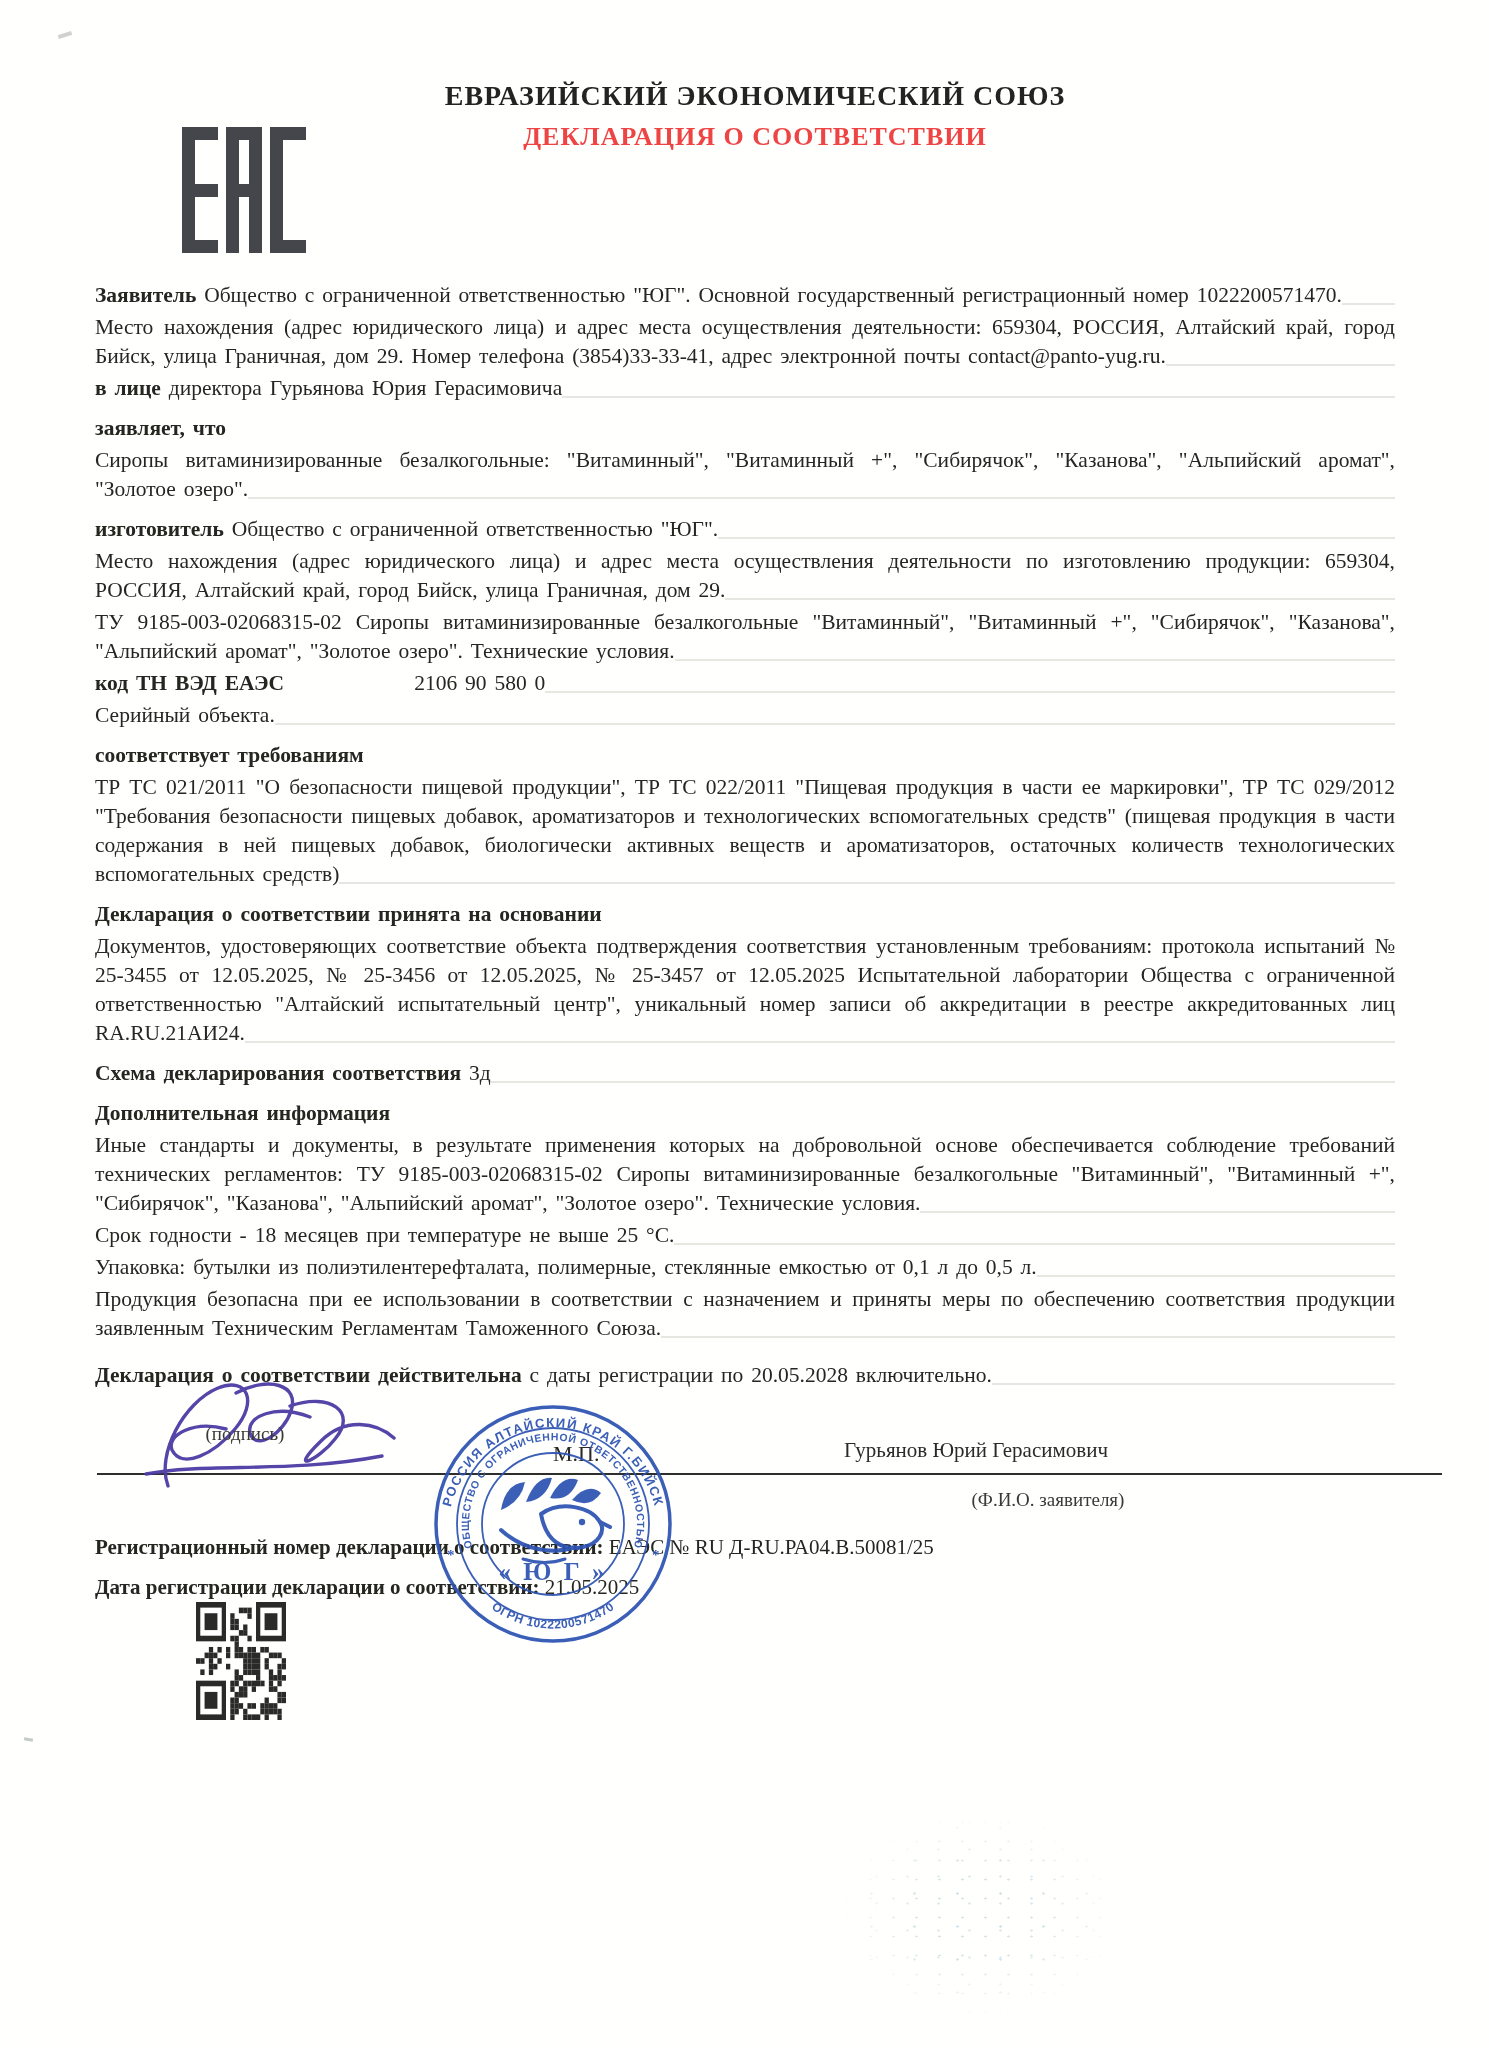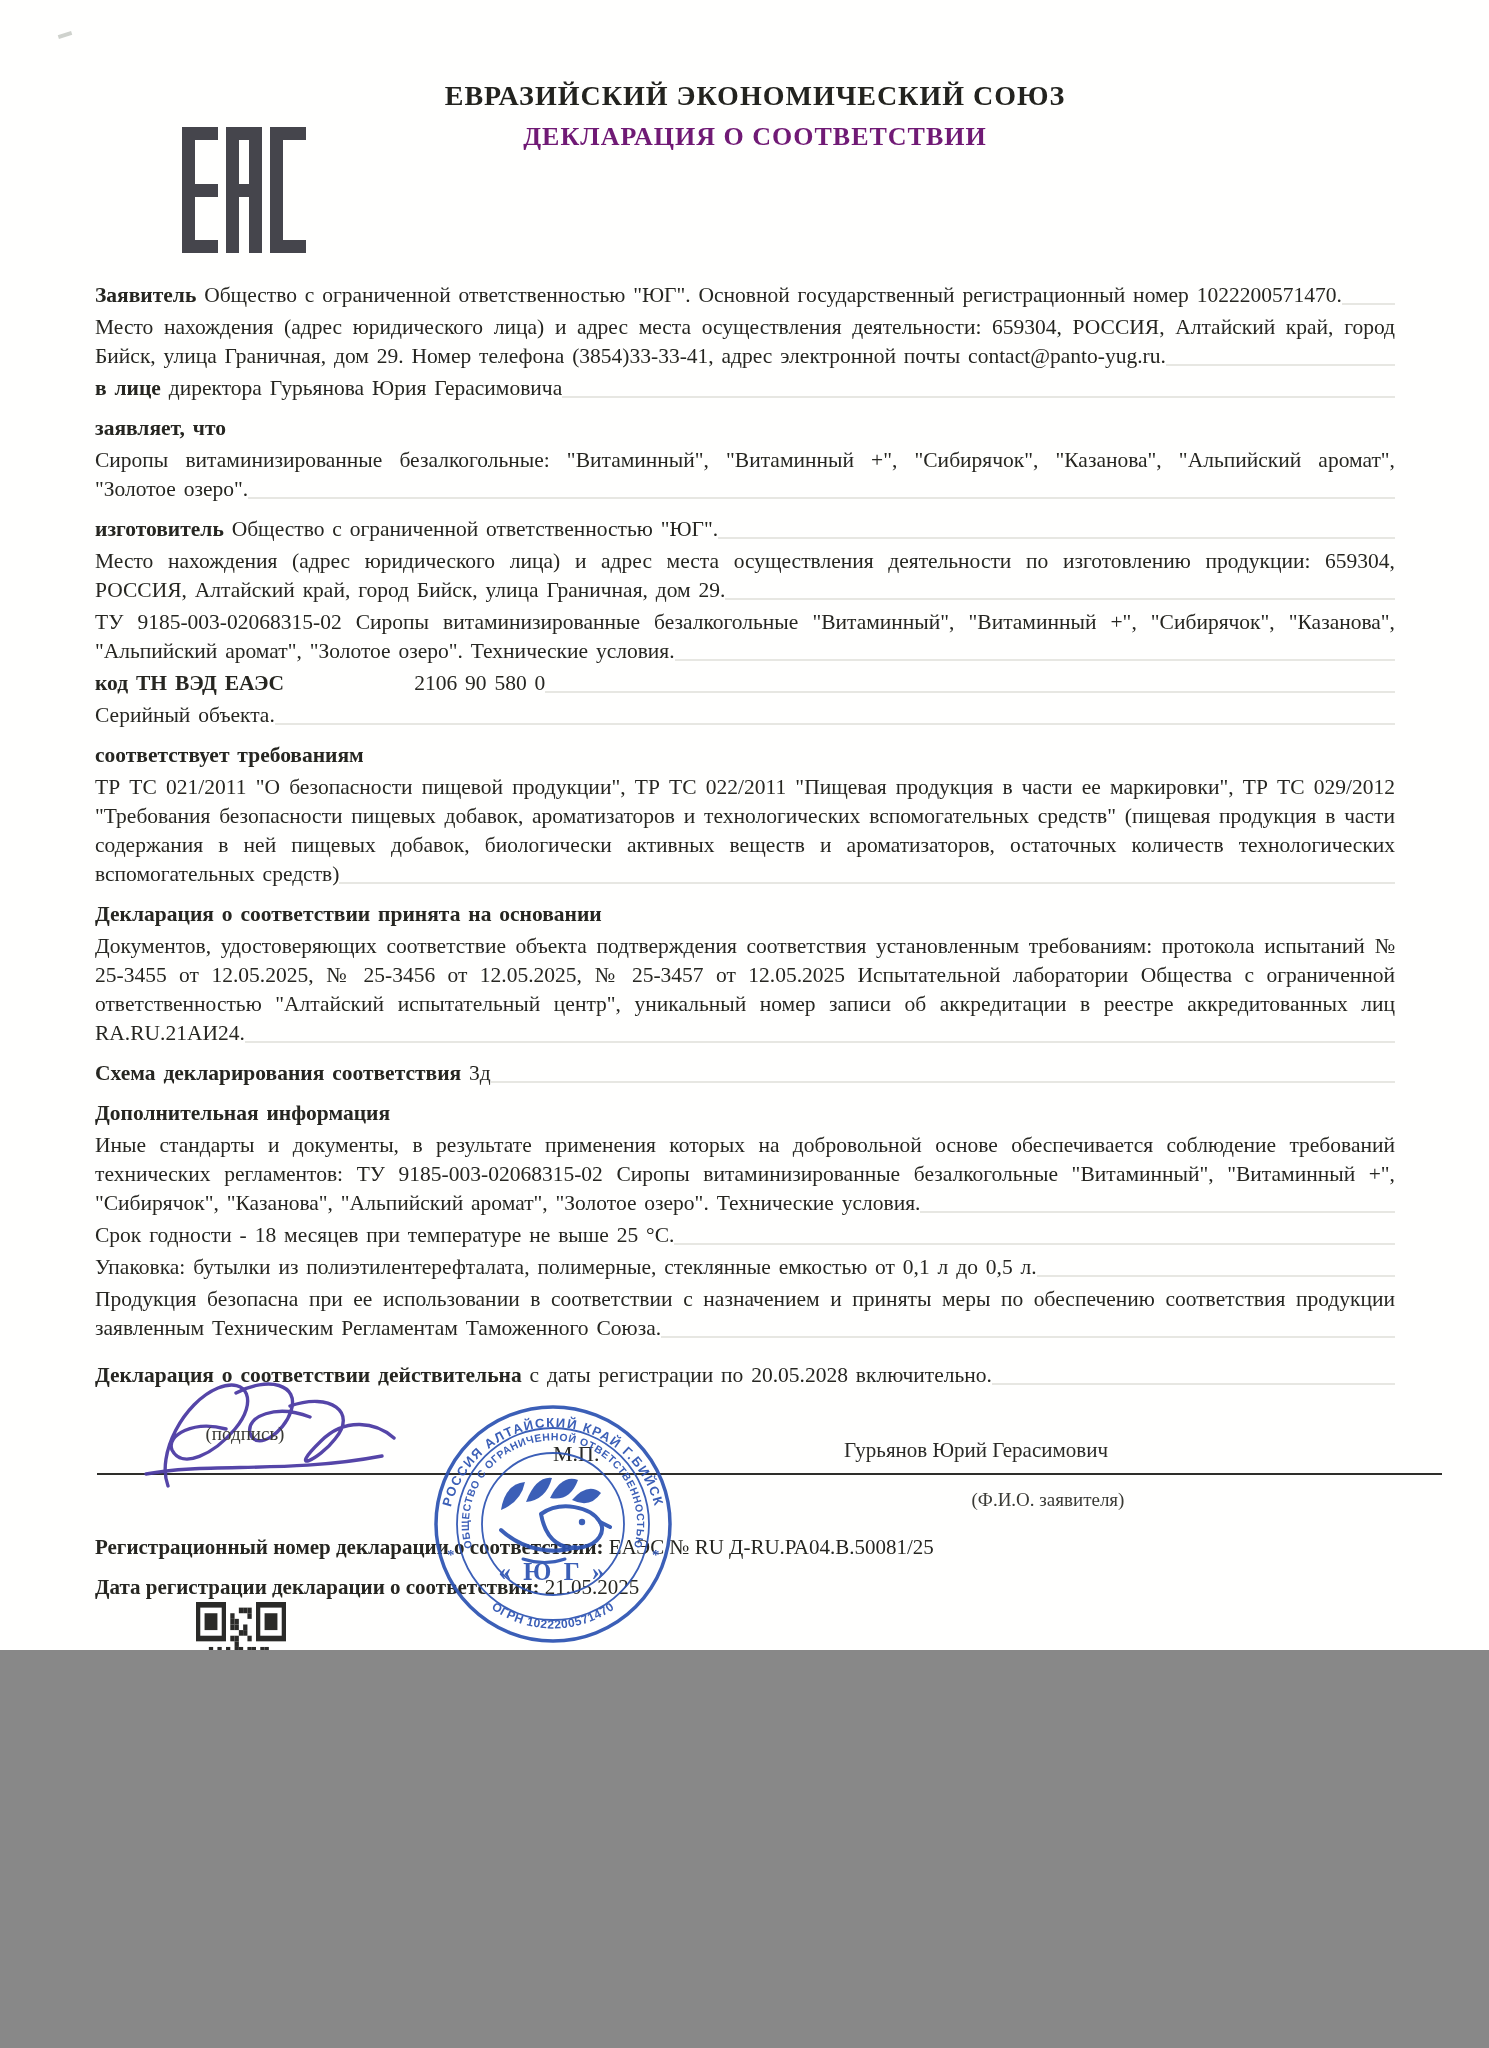--- a/index.html
+++ b/index.html
@@ -1,23 +1,23 @@
 <!DOCTYPE html>
 <html><head>
 <meta charset="utf-8">
 <style>
   html,body{margin:0;padding:0;background:#888;}
-  .page{position:relative;width:1489px;height:1650px;background:#fffffe;margin:0 auto;
+  .page{position:relative;width:1489px;height:2048px;background:#fffffe;margin:0 auto;
         font-family:"Liberation Serif","DejaVu Serif",serif;color:#262621;overflow:hidden;}
 
   
   .eac-logo{position:absolute;left:182px;top:127px;width:124px;height:126px;}
   .titles{position:absolute;top:80px;left:20px;width:1470px;text-align:center;}
   .title1{font-size:28px;font-weight:bold;letter-spacing:1px;color:#23231f;}
-  .title2{font-size:26px;font-weight:bold;letter-spacing:1px;margin-top:10px;color:#701a75;}
+  .title2{font-size:26px;font-weight:bold;letter-spacing:1px;margin-top:10px;color:#ef4444;}
 
   
   .body{position:absolute;top:281px;left:95px;width:1300px;font-size:21.5px;line-height:29px;
         text-align:justify;word-spacing:2.5px;}
   .body p{margin:0 0 3px 0;overflow:hidden;}
   .body p.mt{margin-top:11px;}
   .body p.validity{margin-top:18px;}
   .body b{font-weight:bold;}
   .tail{display:inline-block;width:100%;margin-right:-100%;height:0;
         border-bottom:2px solid #e7e7e2;transform:translateY(3px);}

